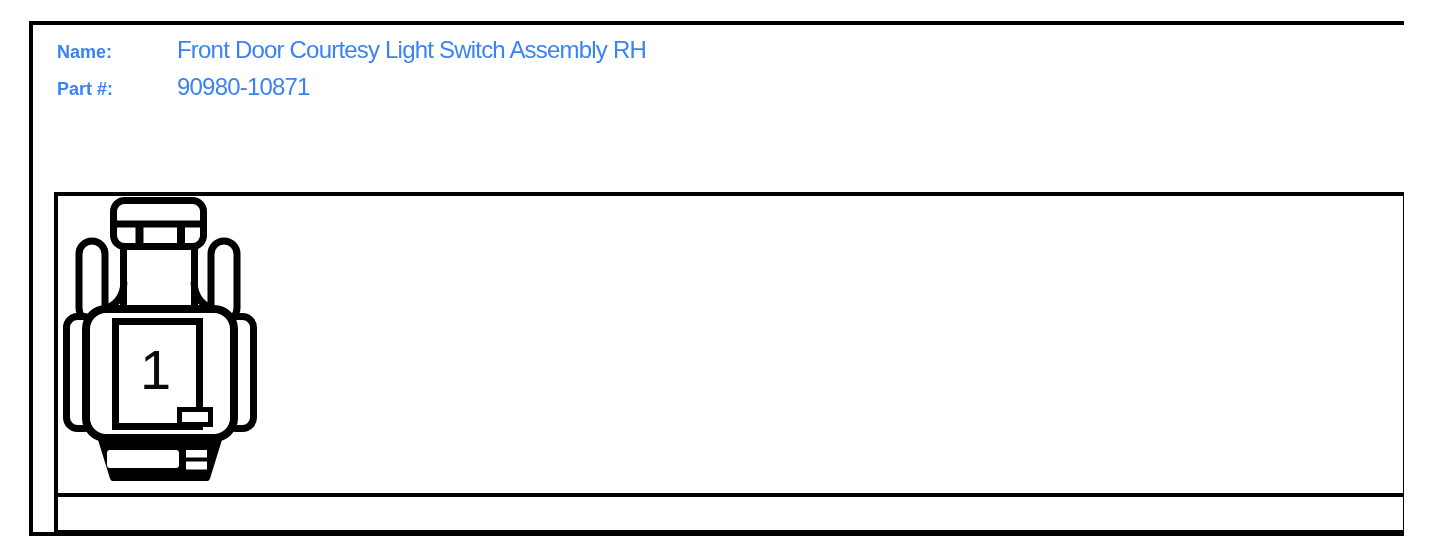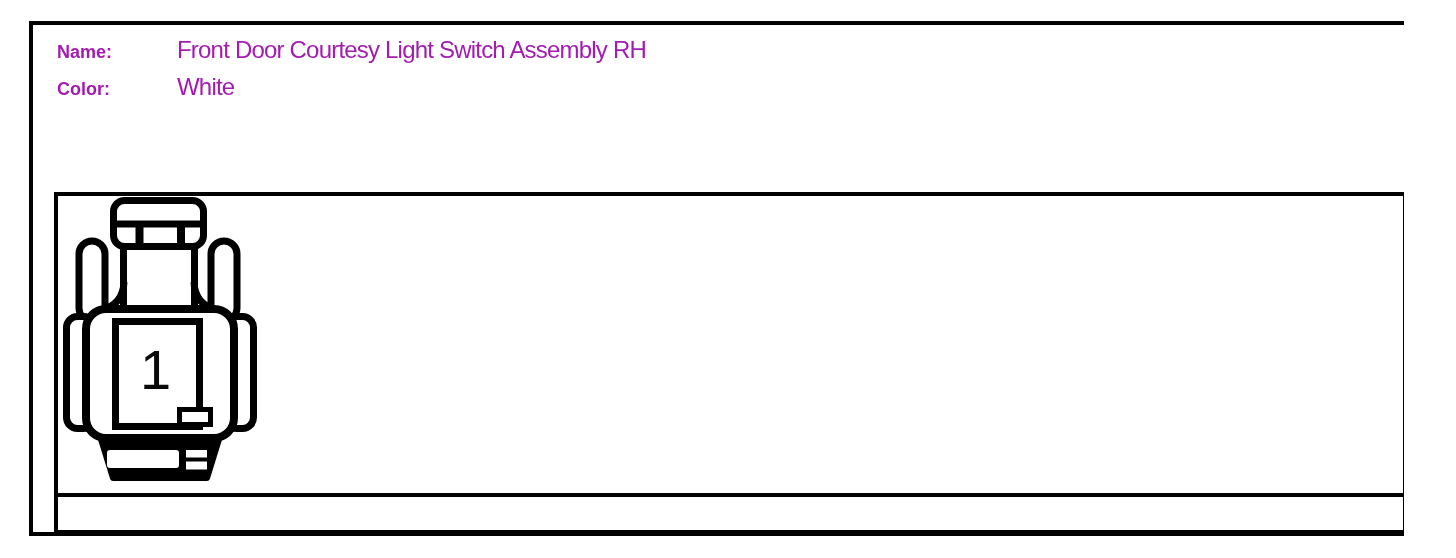--- a/index.html
+++ b/index.html
@@ -3,21 +3,21 @@
 <meta charset="utf-8">
 <style>
   * { margin: 0; padding: 0; box-sizing: border-box; }
   html, body { background: #ffffff; }
   .page {
     position: relative;
     width: 1404px;
     height: 558px;
     background: #ffffff;
     font-family: "Liberation Sans", sans-serif;
-    color: #a21caf;
+    color: #3b82f6;
     overflow: hidden;
   }
   .outer-border {
     position: absolute;
     left: 29px; top: 21px;
     width: 1384px; height: 515px;
     border: 4px solid #000000;
   }
   .info-block {
     position: absolute;
@@ -74,21 +74,21 @@
 
 <div class="page">
 
   <div class="outer-border"></div>
 
   <div class="info-block">
     <div class="info-row">
       <span class="info-label">Name:</span><span class="info-value">Front Door Courtesy Light Switch Assembly RH</span>
     </div>
     <div class="info-row">
-      <span class="info-label">Color:</span><span class="info-value">White</span>
+      <span class="info-label">Part #:</span><span class="info-value">90980-10871</span>
     </div>
   </div>
 
   <div class="drawing-box"></div>
   <div class="bottom-strip"></div>
 
   <svg class="connector-svg" viewBox="54 192 220 300" xmlns="http://www.w3.org/2000/svg">
 
     <rect class="s7" x="79" y="241" width="26" height="80" rx="13"></rect>
     <rect class="s7" x="211" y="241" width="26" height="80" rx="13"></rect>

